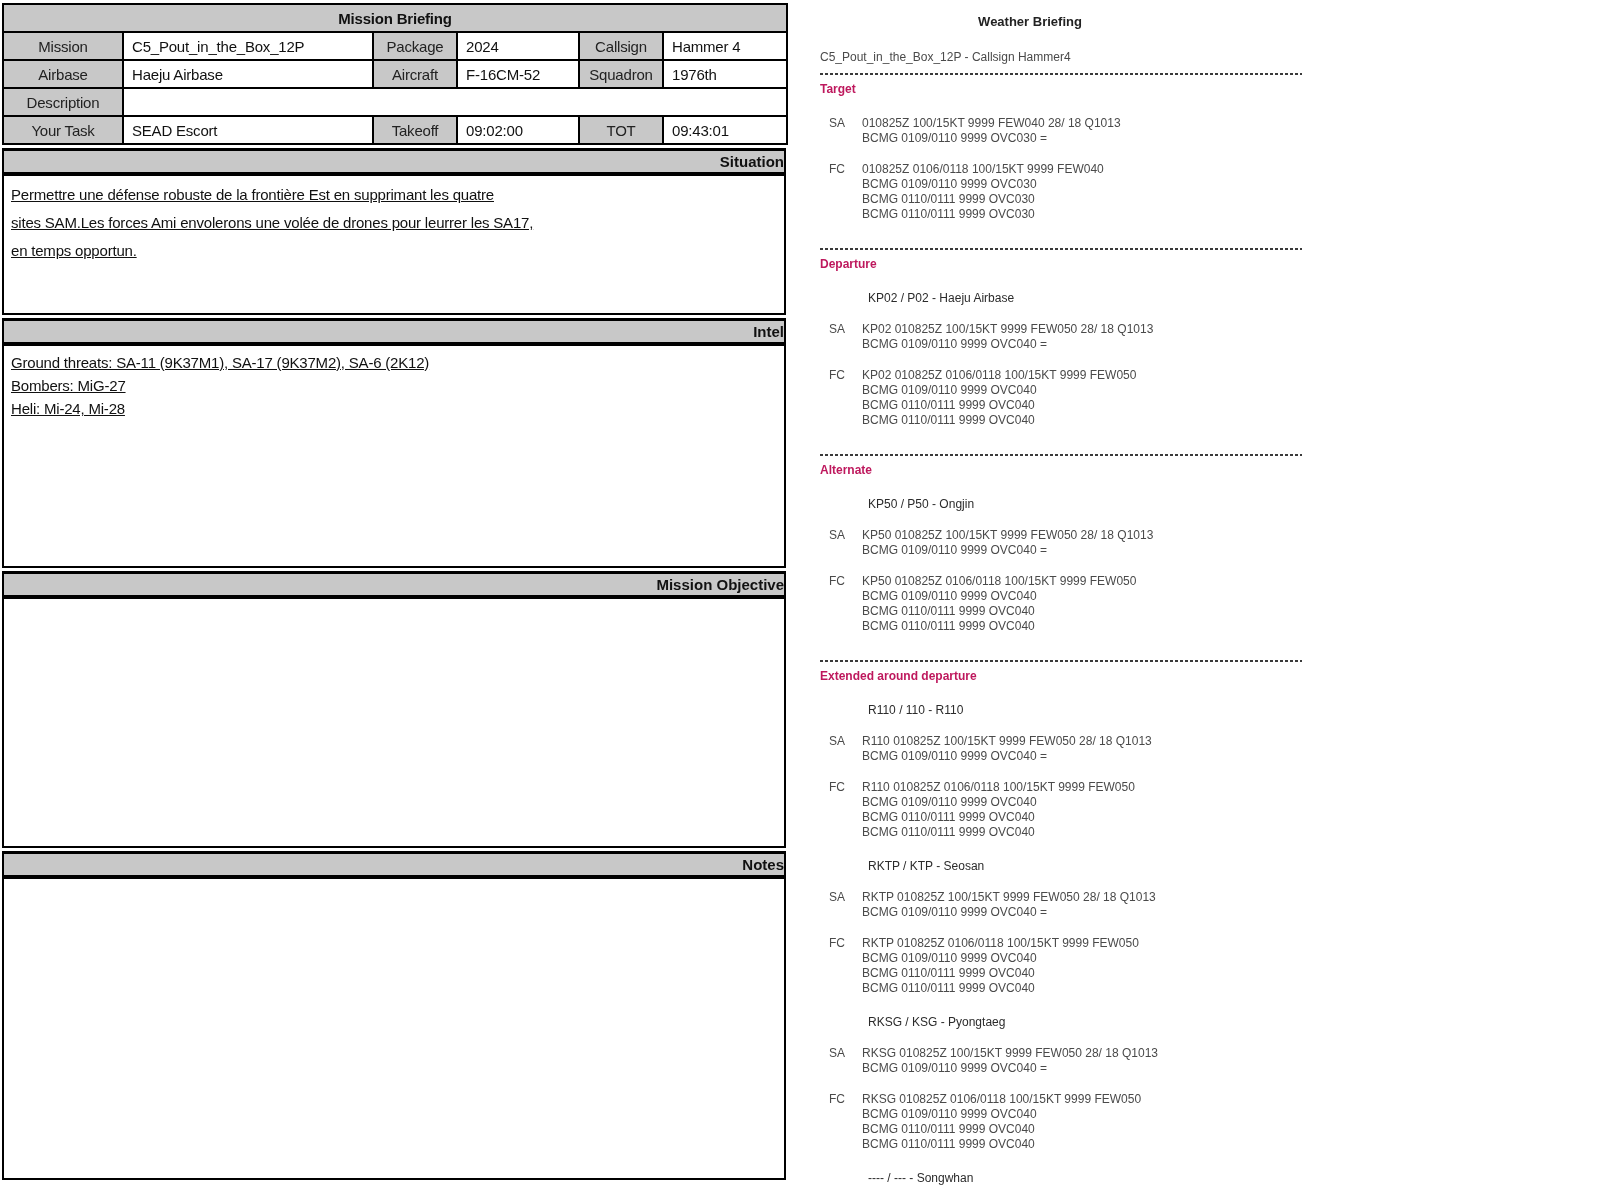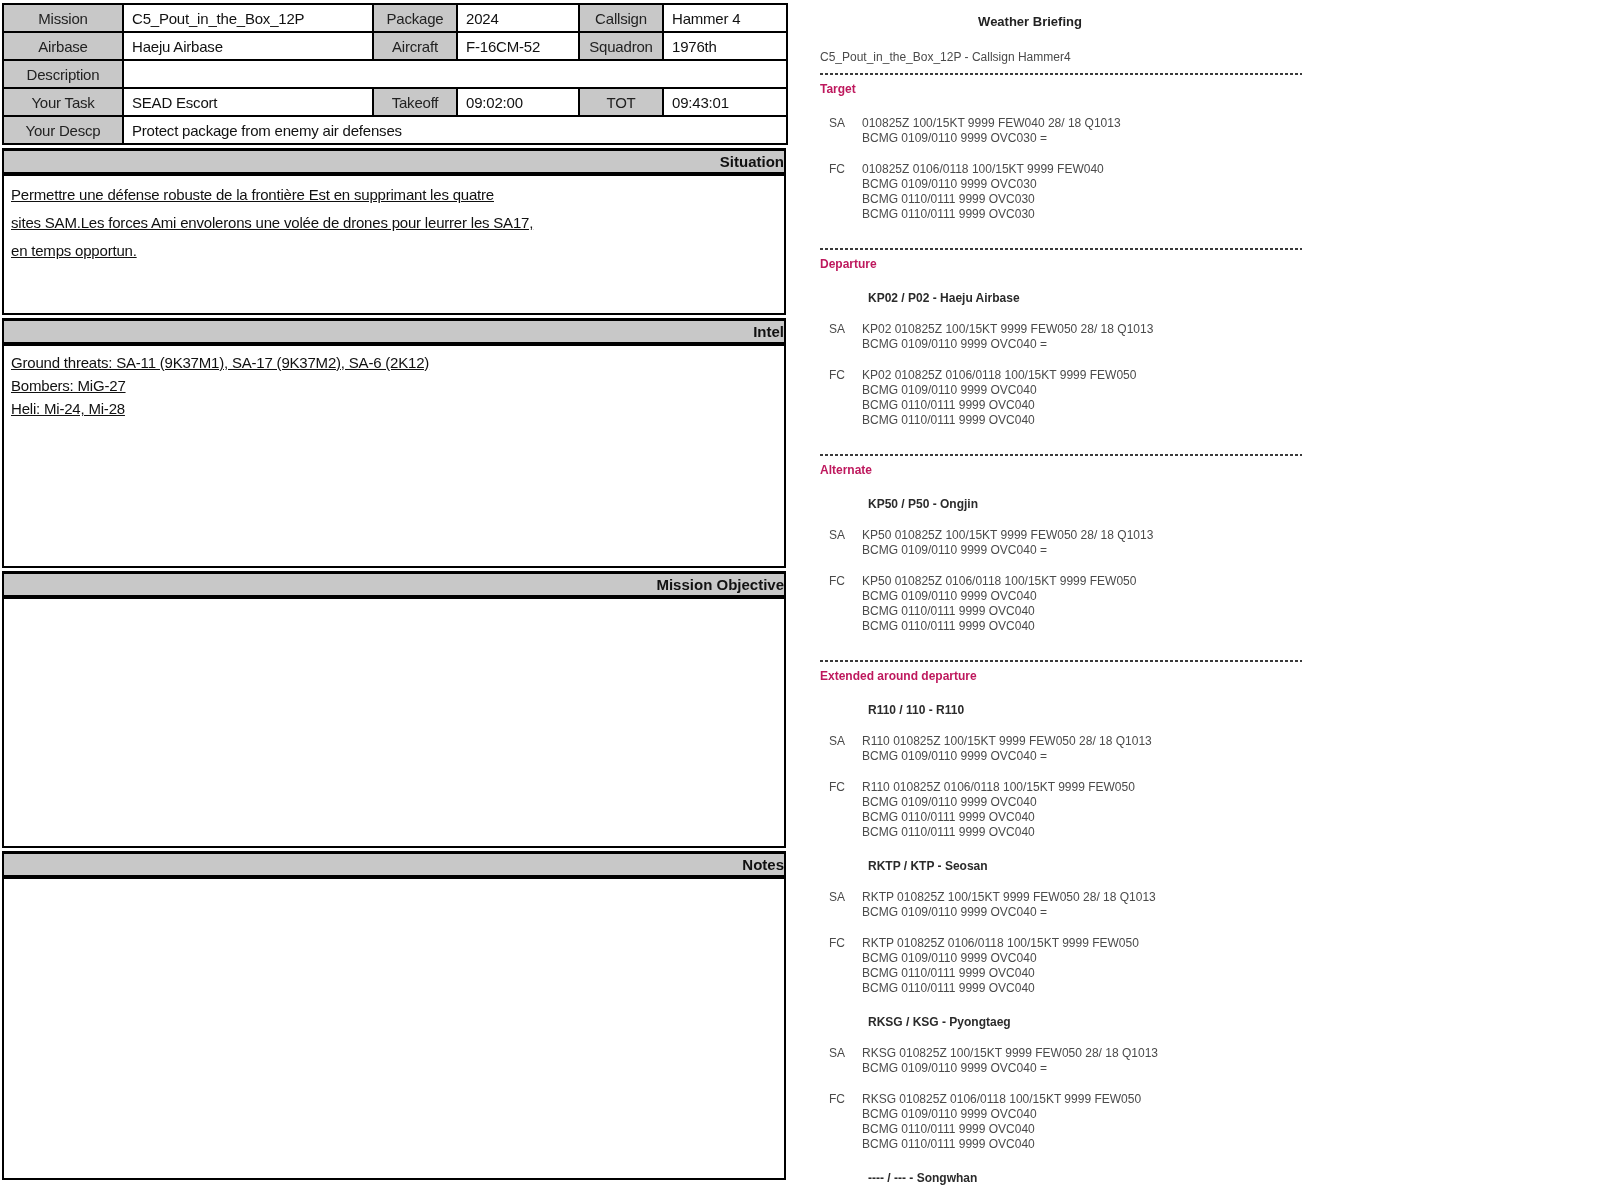--- a/index.html
+++ b/index.html
@@ -93,41 +93,44 @@
   }
   .w-sub { margin-top: 21px; color: #4a4a4a; }
   .w-sep {
     height: 2px;
     margin-top: 26px;
     background: repeating-linear-gradient(90deg, #3a3a3a 0 3px, transparent 3px 5px);
   }
   .w-section:first-of-type .w-sep { margin-top: 8px; }
   .w-heading { margin-top: 7px; font-weight: bold; color: #be185d; }
   .w-station { margin-top: 19px; }
-  .w-station-name { font-weight: bold; color: #2b2b2b; padding-left: 48px; }
+  .w-station-name { font-weight: normal; color: #2b2b2b; padding-left: 48px; }
   .w-report { display: flex; margin-top: 16px; }
   .w-rtype { width: 42px; padding-left: 9px; flex: none; }
   .w-rlines div { white-space: nowrap; }
 </style>
 </head>
 <body>
 
 <div class="page">
 
   <div class="left-panel">
     <table class="mb-table">
       <colgroup>
         <col style="width:120px">
           <col style="width:250px">
           <col style="width:84px">
         <col style="width:122px">
           <col style="width:84px">
           <col style="width:124px">
       </colgroup>
       <tbody>
+          <tr>
+        <td colspan="6" class="title-cell">Mission Briefing</td>
+      </tr>
       <tr>
         <td class="label-cell">Mission</td>
         <td class="value-cell">C5_Pout_in_the_Box_12P</td>
         <td class="label-cell">Package</td>
         <td class="value-cell">2024</td>
         <td class="label-cell">Callsign</td>
         <td class="value-cell">Hammer 4</td>
       </tr>
       <tr>
         <td class="label-cell">Airbase</td>
@@ -142,24 +145,20 @@
         <td colspan="5" class="value-cell"></td>
       </tr>
       <tr>
         <td class="label-cell">Your Task</td>
         <td class="value-cell">SEAD Escort</td>
         <td class="label-cell">Takeoff</td>
         <td class="value-cell">09:02:00</td>
         <td class="label-cell">TOT</td>
         <td class="value-cell">09:43:01</td>
       </tr>
-      <tr>
-        <td class="label-cell">Your Descp</td>
-        <td colspan="5" class="value-cell">Protect package from enemy air defenses</td>
-      </tr>
     </tbody>
       </table>
 
     <div class="section-header">Situation</div>
     <div class="section-body body-situation">
       <div class="para">Permettre une défense robuste de la frontière Est en supprimant les quatre</div>
       <div class="para">sites SAM.Les forces Ami envolerons une volée de drones pour leurrer les SA17,</div>
       <div class="para">en temps opportun.</div>
     </div>
 

